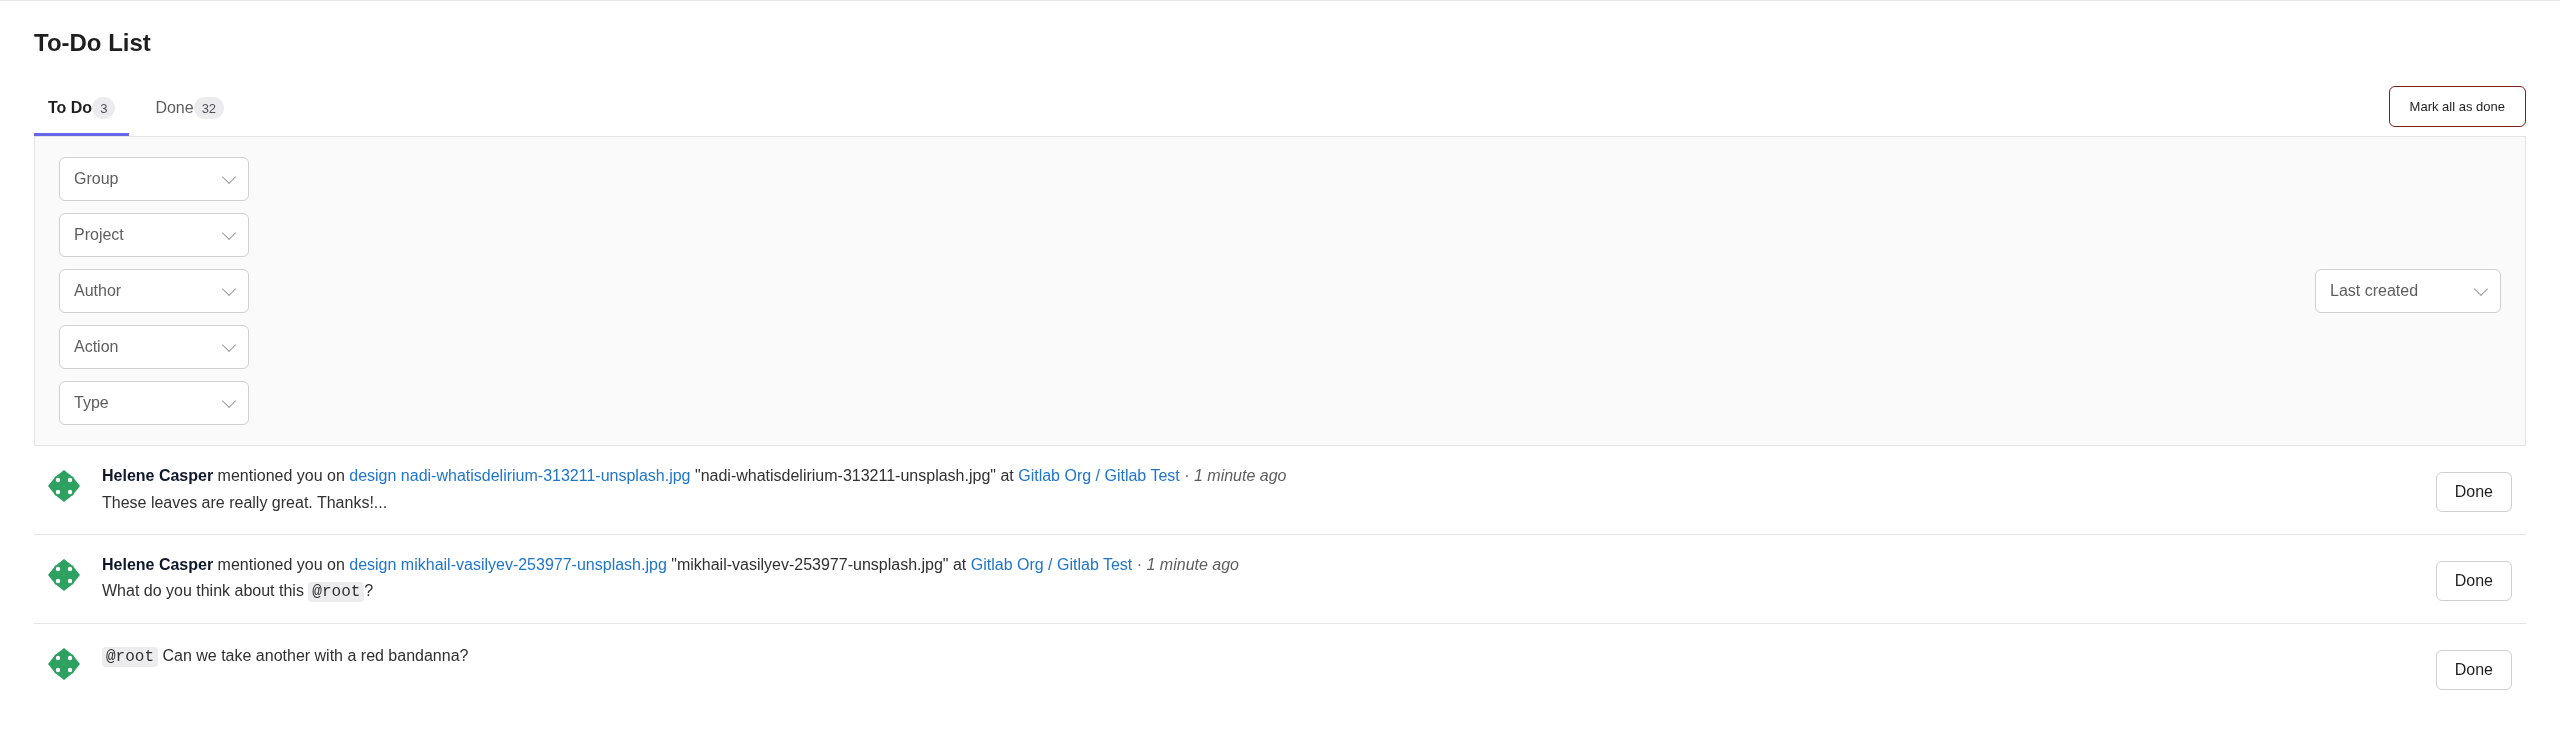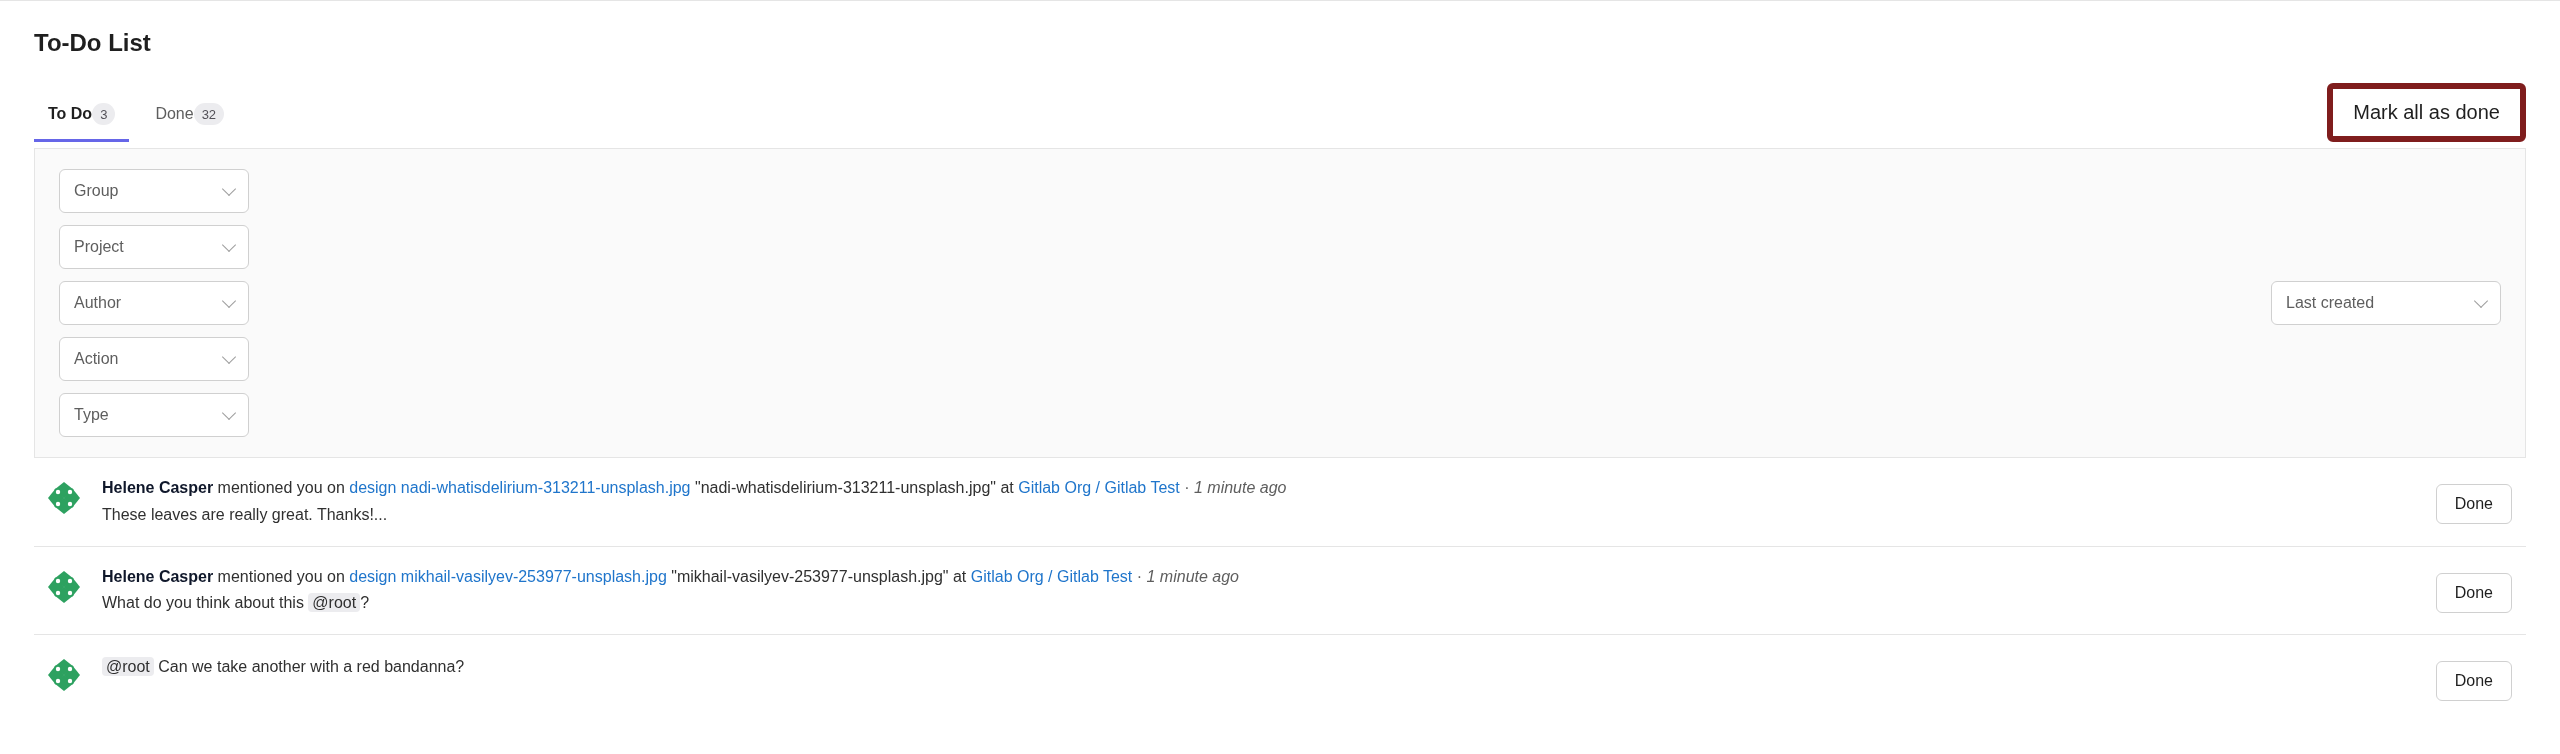--- a/index.html
+++ b/index.html
@@ -52,25 +52,25 @@
       height: 22px;
       padding: 0 8px;
       border-radius: 11px;
       background: #ececef;
       color: #535158;
       font-size: 13px;
       font-weight: 400;
     }
     .tab.active .badge { font-weight: 400; }
     .mark-all-btn {
-      border: 6px solid #7f1d1d;
+      border: 1px solid #7f1d1d;
       background: #fff;
       border-radius: 6px;
       padding: 12px 20px;
-      font-size: 20px;
+      font-size: 13px;
       color: #1f1f1f;
       cursor: pointer;
       margin-bottom: 6px;
     }
     .filters-panel {
       background: #fafafa;
       border: 1px solid #e5e5e5;
       border-top: none;
       display: flex;
       align-items: center;
@@ -89,21 +89,21 @@
       background: #fff;
       border: 1px solid #d0d0d0;
       border-radius: 6px;
       width: 190px;
       height: 44px;
       padding: 0 14px;
       color: #5e5e5e;
       font-size: 16px;
       cursor: pointer;
     }
-    .filter-select.wide { width: 230px; }
+    .filter-select.wide { width: 186px; }
     .chevron {
       width: 10px;
       height: 10px;
       border-right: 1.6px solid #9e9e9e;
       border-bottom: 1.6px solid #9e9e9e;
       transform: rotate(45deg);
       margin-top: -4px;
     }
     .todo-list { }
     .todo-item {
@@ -132,20 +132,21 @@
     .link { color: #1f75cb; cursor: pointer; }
     .sep { color: #5e5e5e; }
     .time { color: #5e5e5e; font-style: italic; }
     .quoted { color: #303030; }
     .todo-note { color: #303030; margin-top: 2px; }
     .mention {
       background: #ececef;
       border-radius: 4px;
       padding: 1px 4px;
       color: #303030;
+      font-family: Liberation Mono, monospace;
     }
     .done-btn {
       border: 1px solid #d0d0d0;
       background: #fff;
       border-radius: 6px;
       padding: 10px 18px;
       font-size: 16px;
       color: #1f1f1f;
       cursor: pointer;
       flex-shrink: 0;

